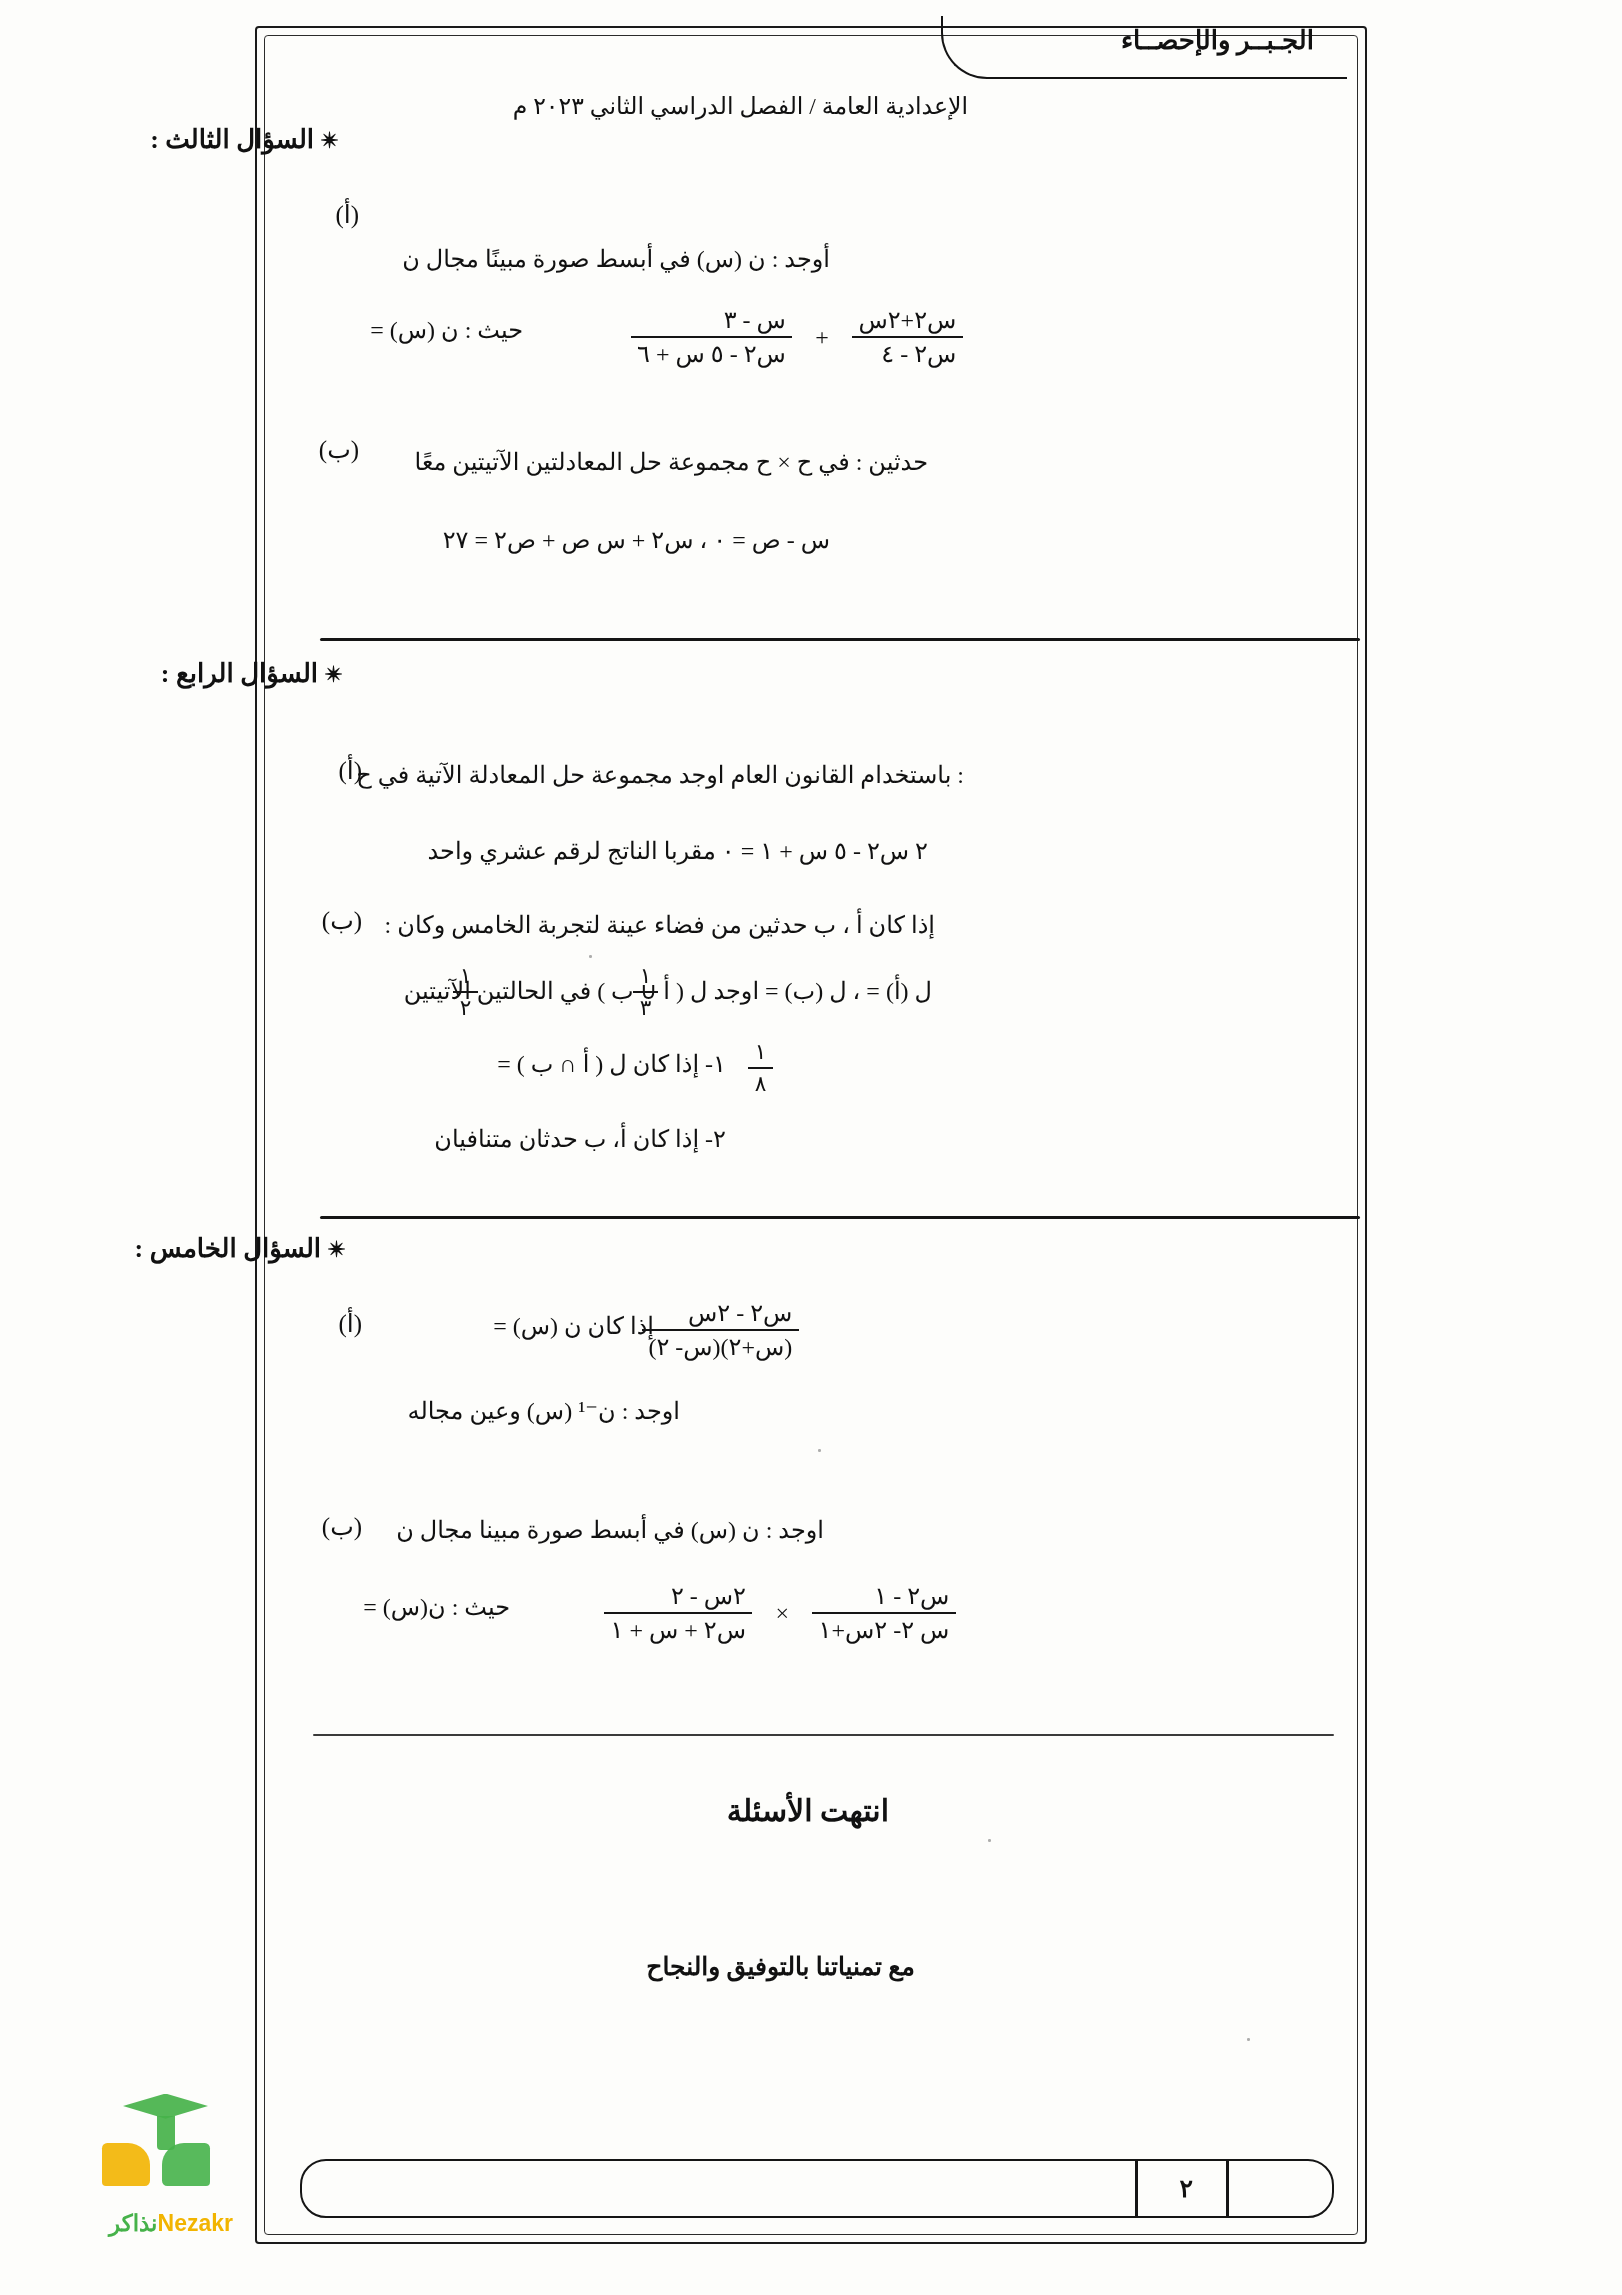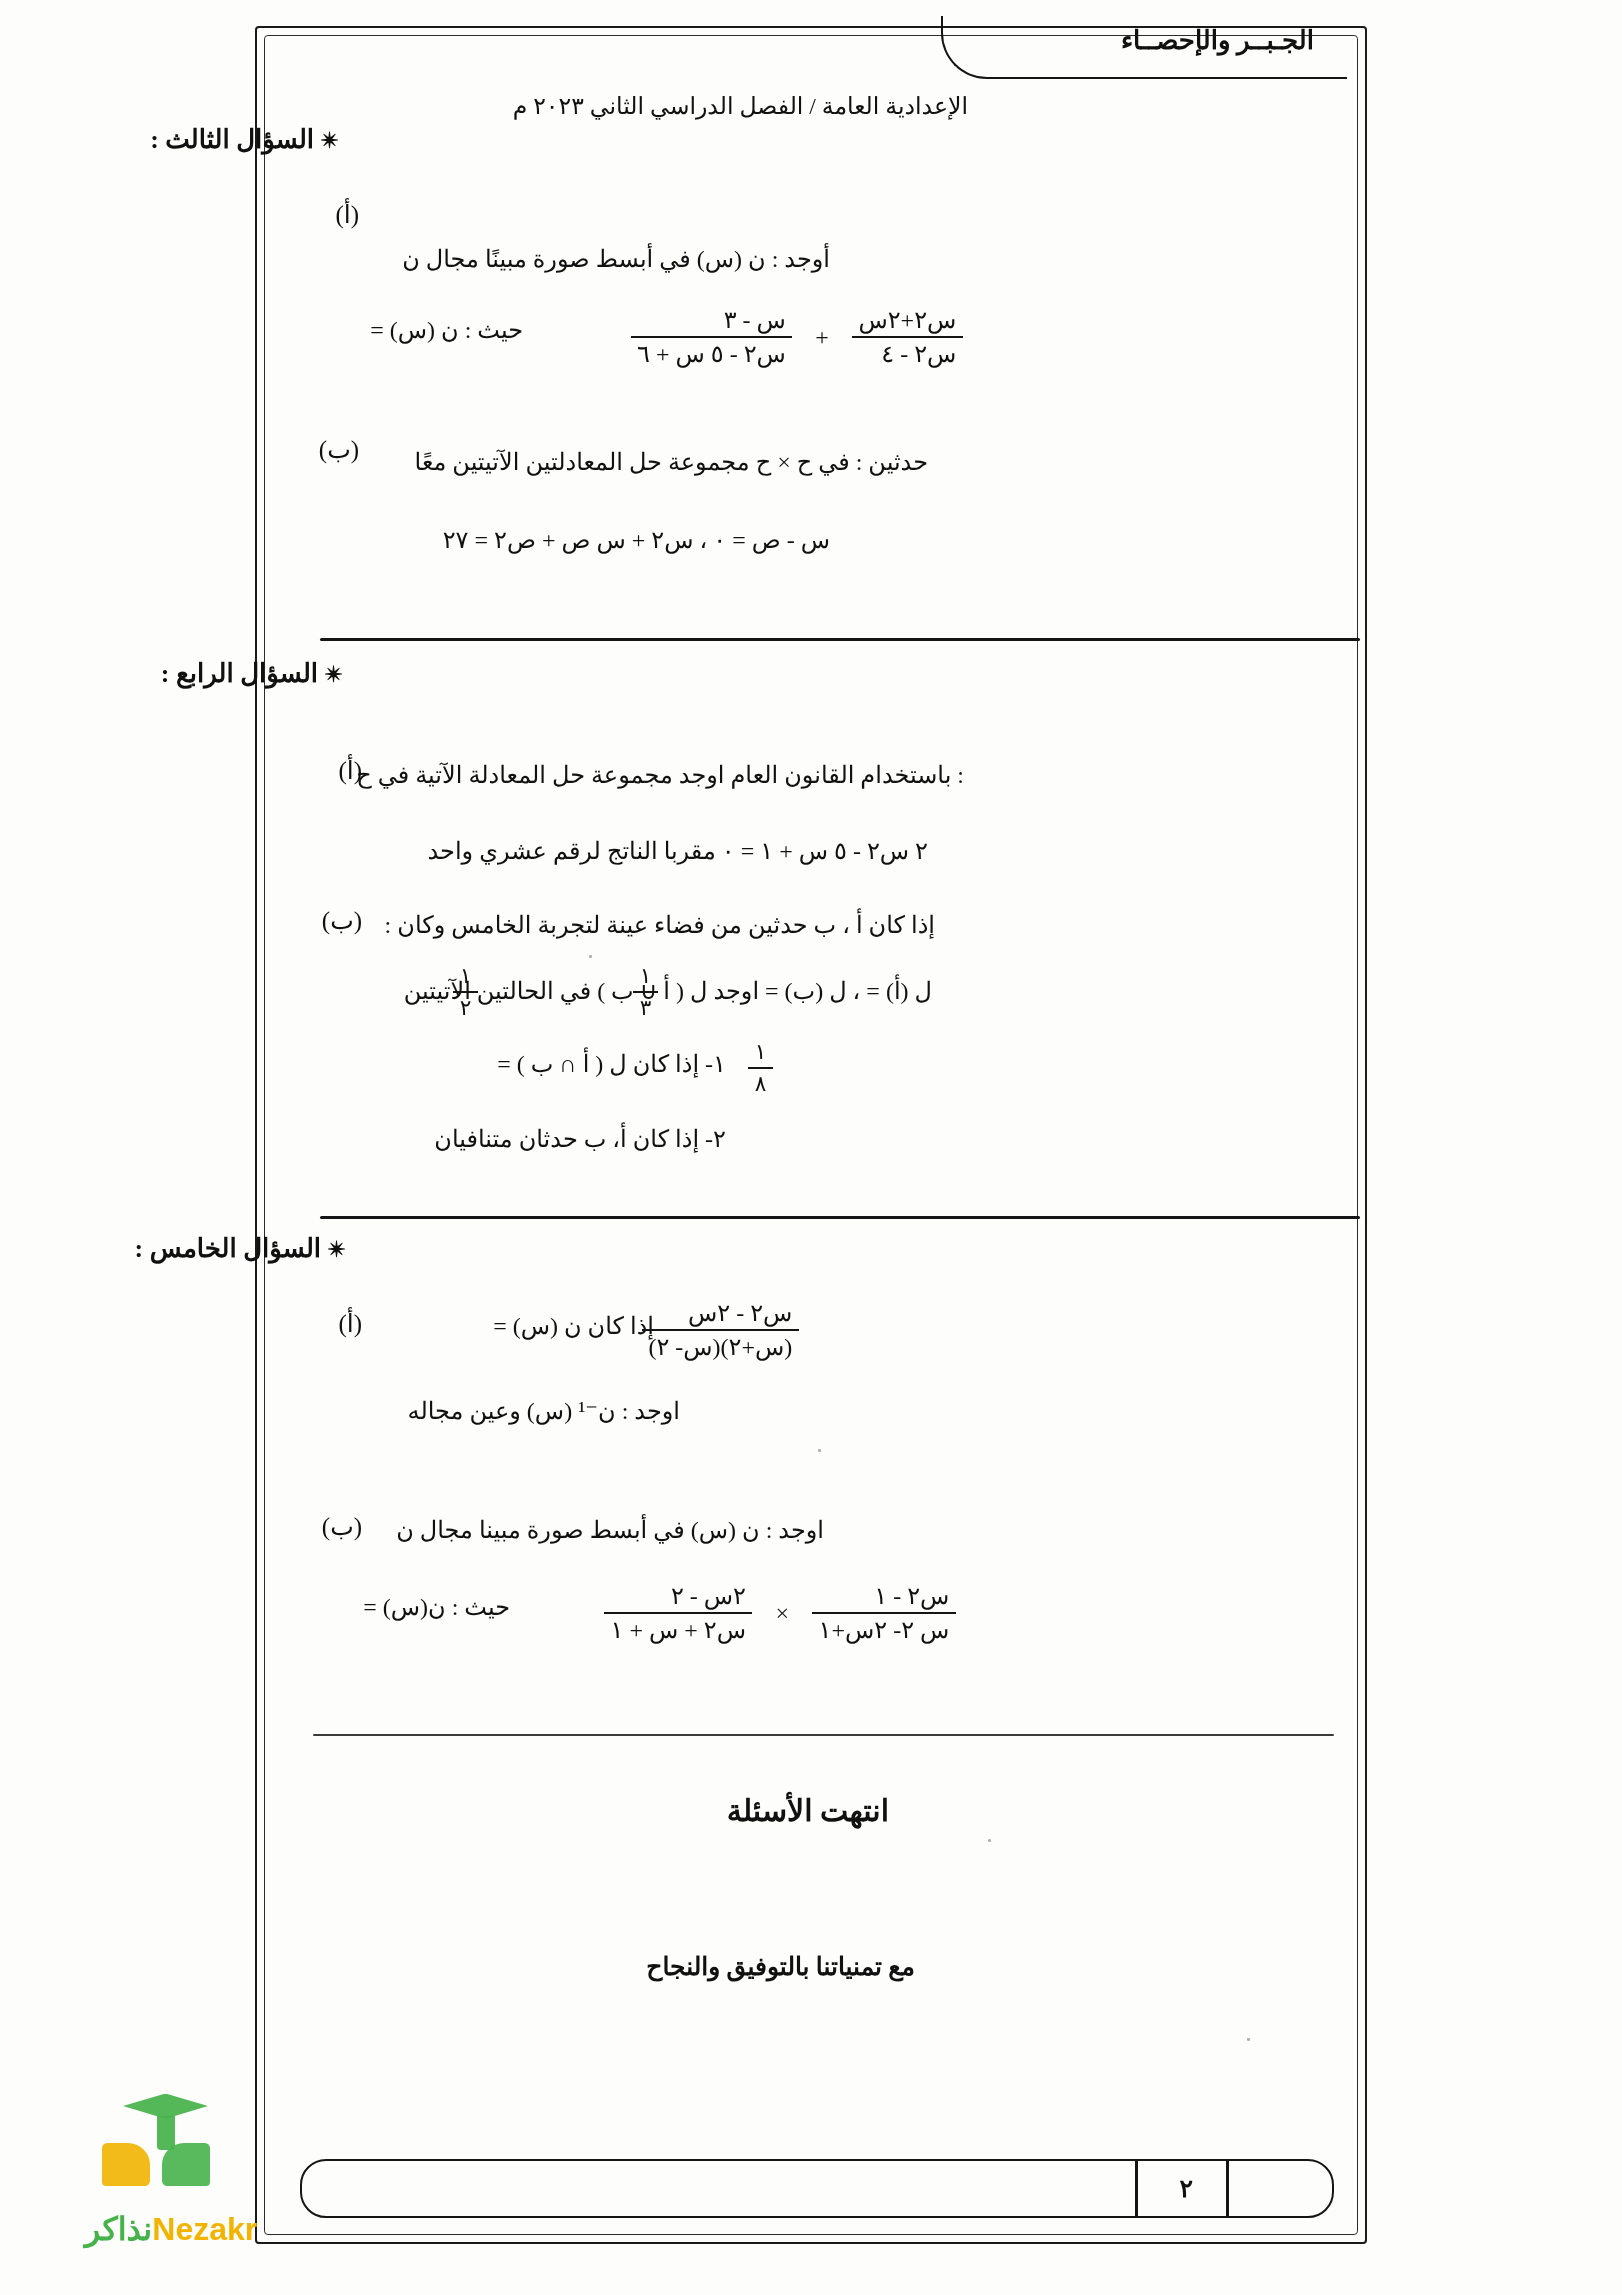--- a/index.html
+++ b/index.html
@@ -197,21 +197,21 @@
     opacity: .9;
   }
   .logo-book-l { left: 5.2px; border-radius: 5.2px 22px 5.2px 3.9px; }
   .logo-book-r { left: 65px; background: #46b24a; border-radius: 22px 5.2px 3.9px 5.2px; }
   .logo-text {
     position: absolute;
     left: 0; top: 123px;
     width: 216px;
     text-align: center;
     font-family: "Liberation Sans", sans-serif;
-    font-size: 32px;
+    font-size: 23px;
     font-weight: bold;
     color: #f2b400;
     white-space: nowrap;
   }
   .logo-text .ar { color: #46b24a; }
 
   
   .speck {
     position: absolute;
     width: 2.6px; height: 2.6px;

